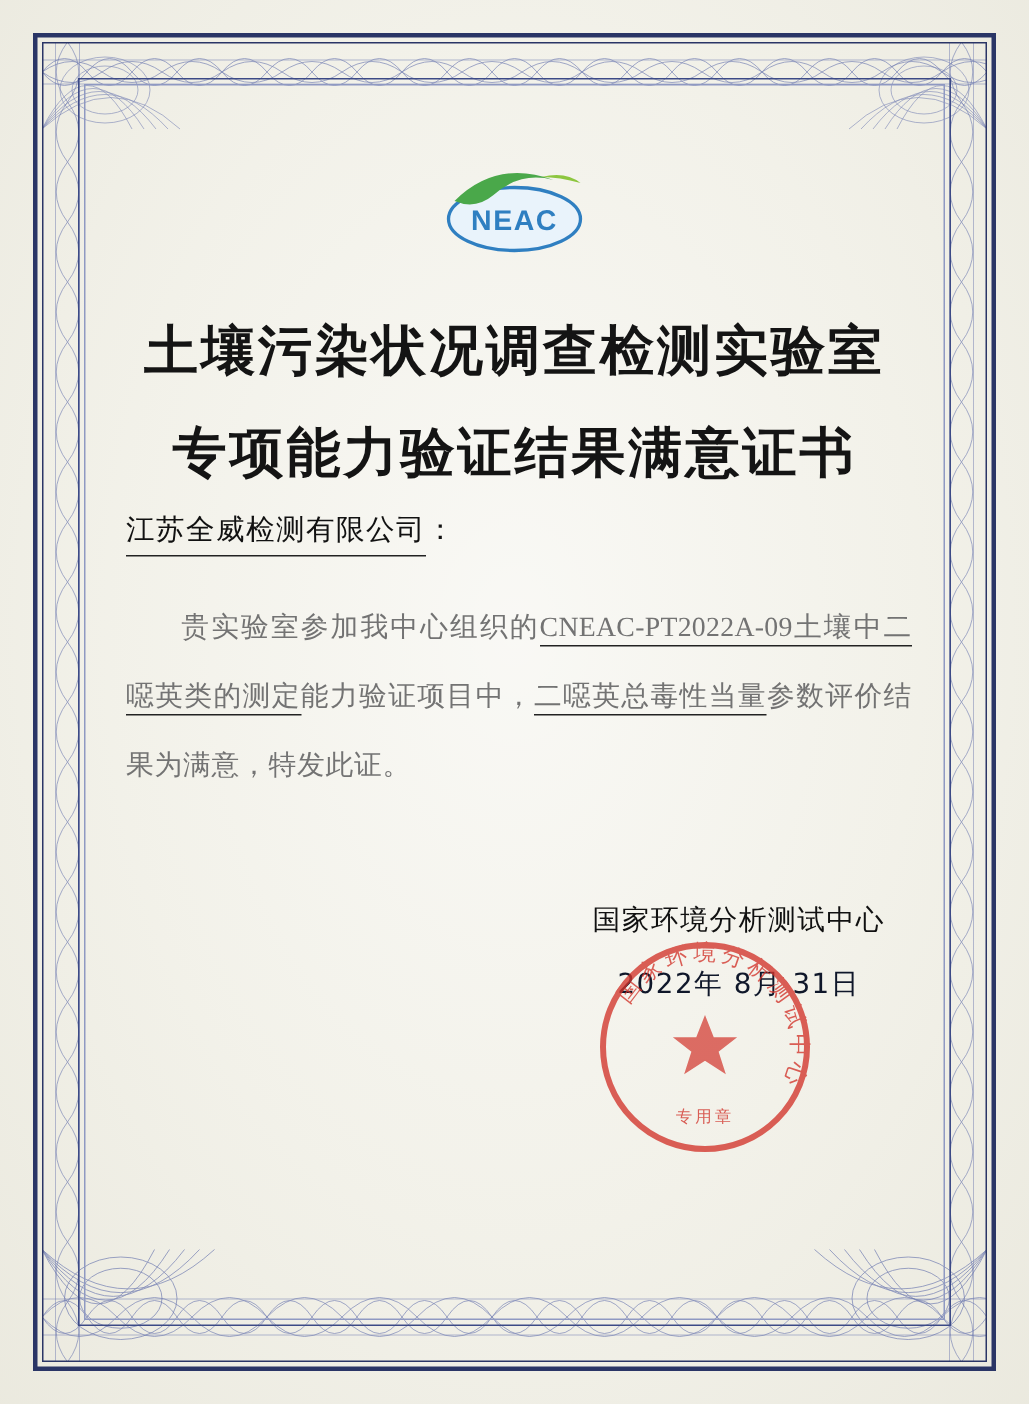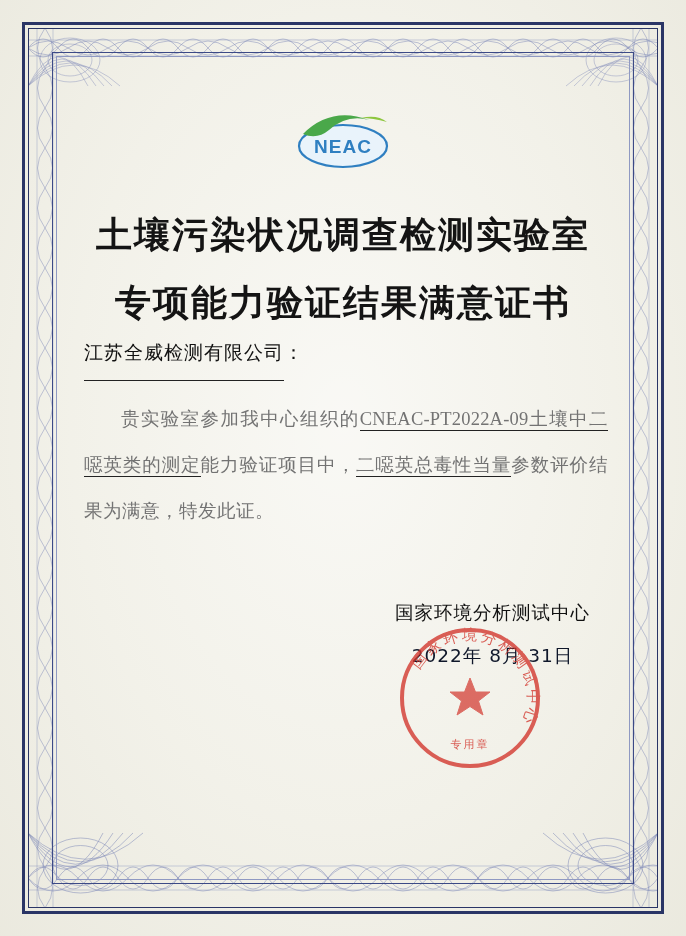--- a/index.html
+++ b/index.html
@@ -133,21 +133,21 @@
   }
   .salutation {
     font-size: 19px;
     color: #111;
     margin-bottom: 30px;
     letter-spacing: 1px;
     font-family: "DejaVu Sans", sans-serif;
   }
   .salutation .u {
     border-bottom: 1px solid #222;
-    padding-bottom: 17px;
+    padding-bottom: 6px;
   }
   .para {
     font-size: 18.5px;
     color: #737373;
     line-height: 2.45;
     letter-spacing: 0.5px;
     text-align: justify;
     font-family: "DejaVu Sans", sans-serif;
   }
   .para .u {

